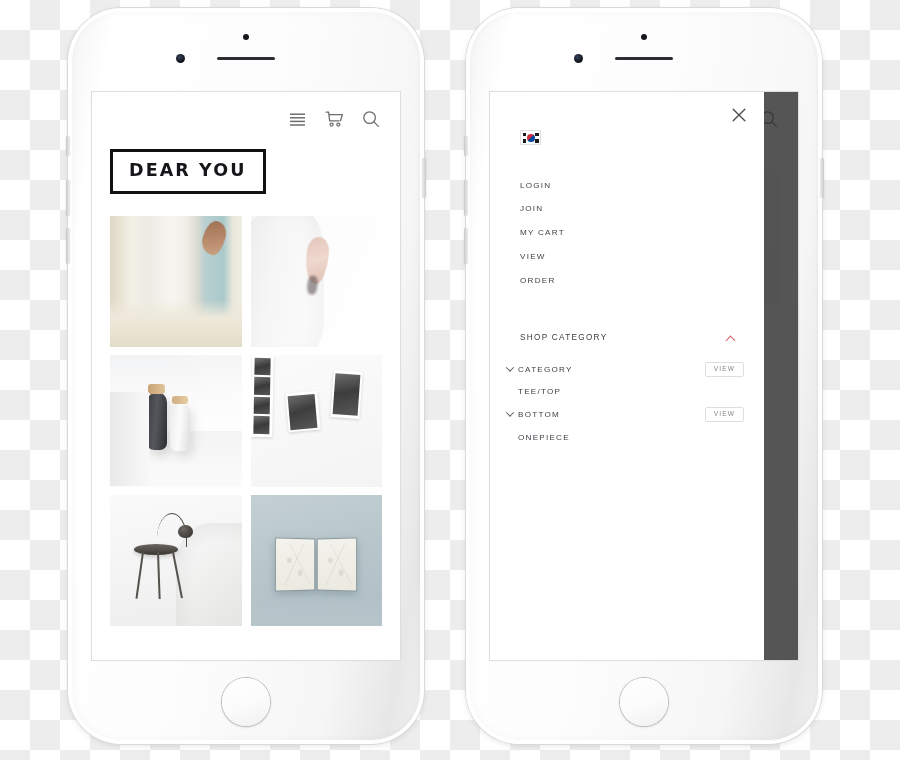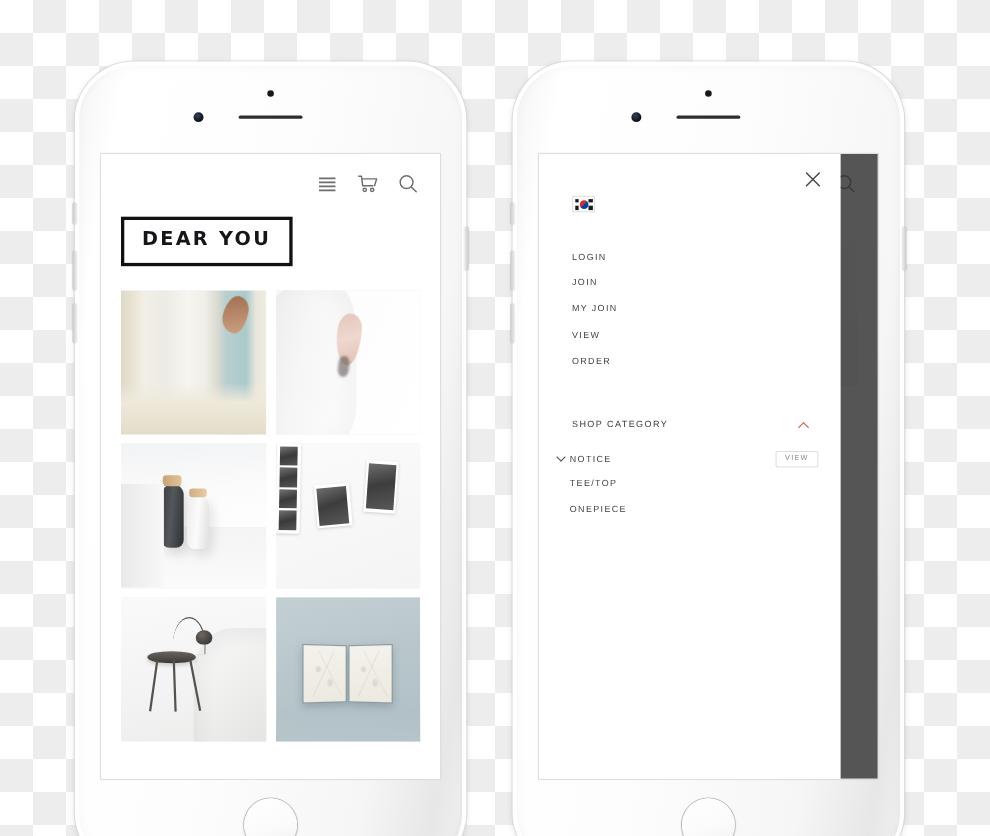--- a/index.html
+++ b/index.html
@@ -16,21 +16,20 @@
     background-image:
       linear-gradient(45deg, #ededed 25%, transparent 25%, transparent 75%, #ededed 75%, #ededed),
       linear-gradient(45deg, #ededed 25%, transparent 25%, transparent 75%, #ededed 75%, #ededed);
     background-size: 60px 60px;
     background-position: 0 0, 30px 30px;
   }
   .stage {
     position: relative;
     width: 900px;
     height: 560px;
-    margin-top: 48px;
   }
 
   
   .phone {
     position: absolute;
     border-radius: 54px;
     background: linear-gradient(100deg, #f4f4f4 0%, #ffffff 10%, #fdfdfd 45%, #f6f6f6 78%, #e7e7e7 92%, #f2f2f2 100%);
     box-shadow:
       0 0 0 1px #d9d9d9,
       inset 0 0 0 3px #ffffff,
@@ -763,47 +762,54 @@
             <b class="k1"></b>
               <b class="k2"></b>
               <b class="k3"></b>
               <b class="k4"></b>
           </div>
 
           <div class="menu-links">
             <div class="menu-col">
               <div class="menu-link">LOGIN</div>
               <div class="menu-link">JOIN</div>
-              <div class="menu-link">MY JOIN</div>
+              <div class="menu-link">MY CART</div>
               <div class="menu-link">VIEW</div>
               <div class="menu-link">ORDER</div>
             </div>
           </div>
 
           <div class="shop-cat-head">
             <span class="shop-cat-title">SHOP CATEGORY</span>
             <span class="chev-up"></span>
           </div>
 
           <div class="cat-list">
 
             <div class="cat-row">
               <span class="cat-caret">
                   <i></i>
                 </span>
-              <span class="cat-label">NOTICE</span>
+              <span class="cat-label">CATEGORY</span>
               <span class="cat-view">VIEW</span>
             </div>
 
             <div class="cat-row sub">
               <span class="cat-caret"></span>
               <span class="cat-label">TEE/TOP</span>
             </div>
 
 
+            <div class="cat-row">
+              <span class="cat-caret">
+                  <i></i>
+                </span>
+              <span class="cat-label">BOTTOM</span>
+              <span class="cat-view">VIEW</span>
+            </div>
 
 
             <div class="cat-row sub">
               <span class="cat-caret"></span>
               <span class="cat-label">ONEPIECE</span>
             </div>
 
           </div>
         </div>
       </div>

